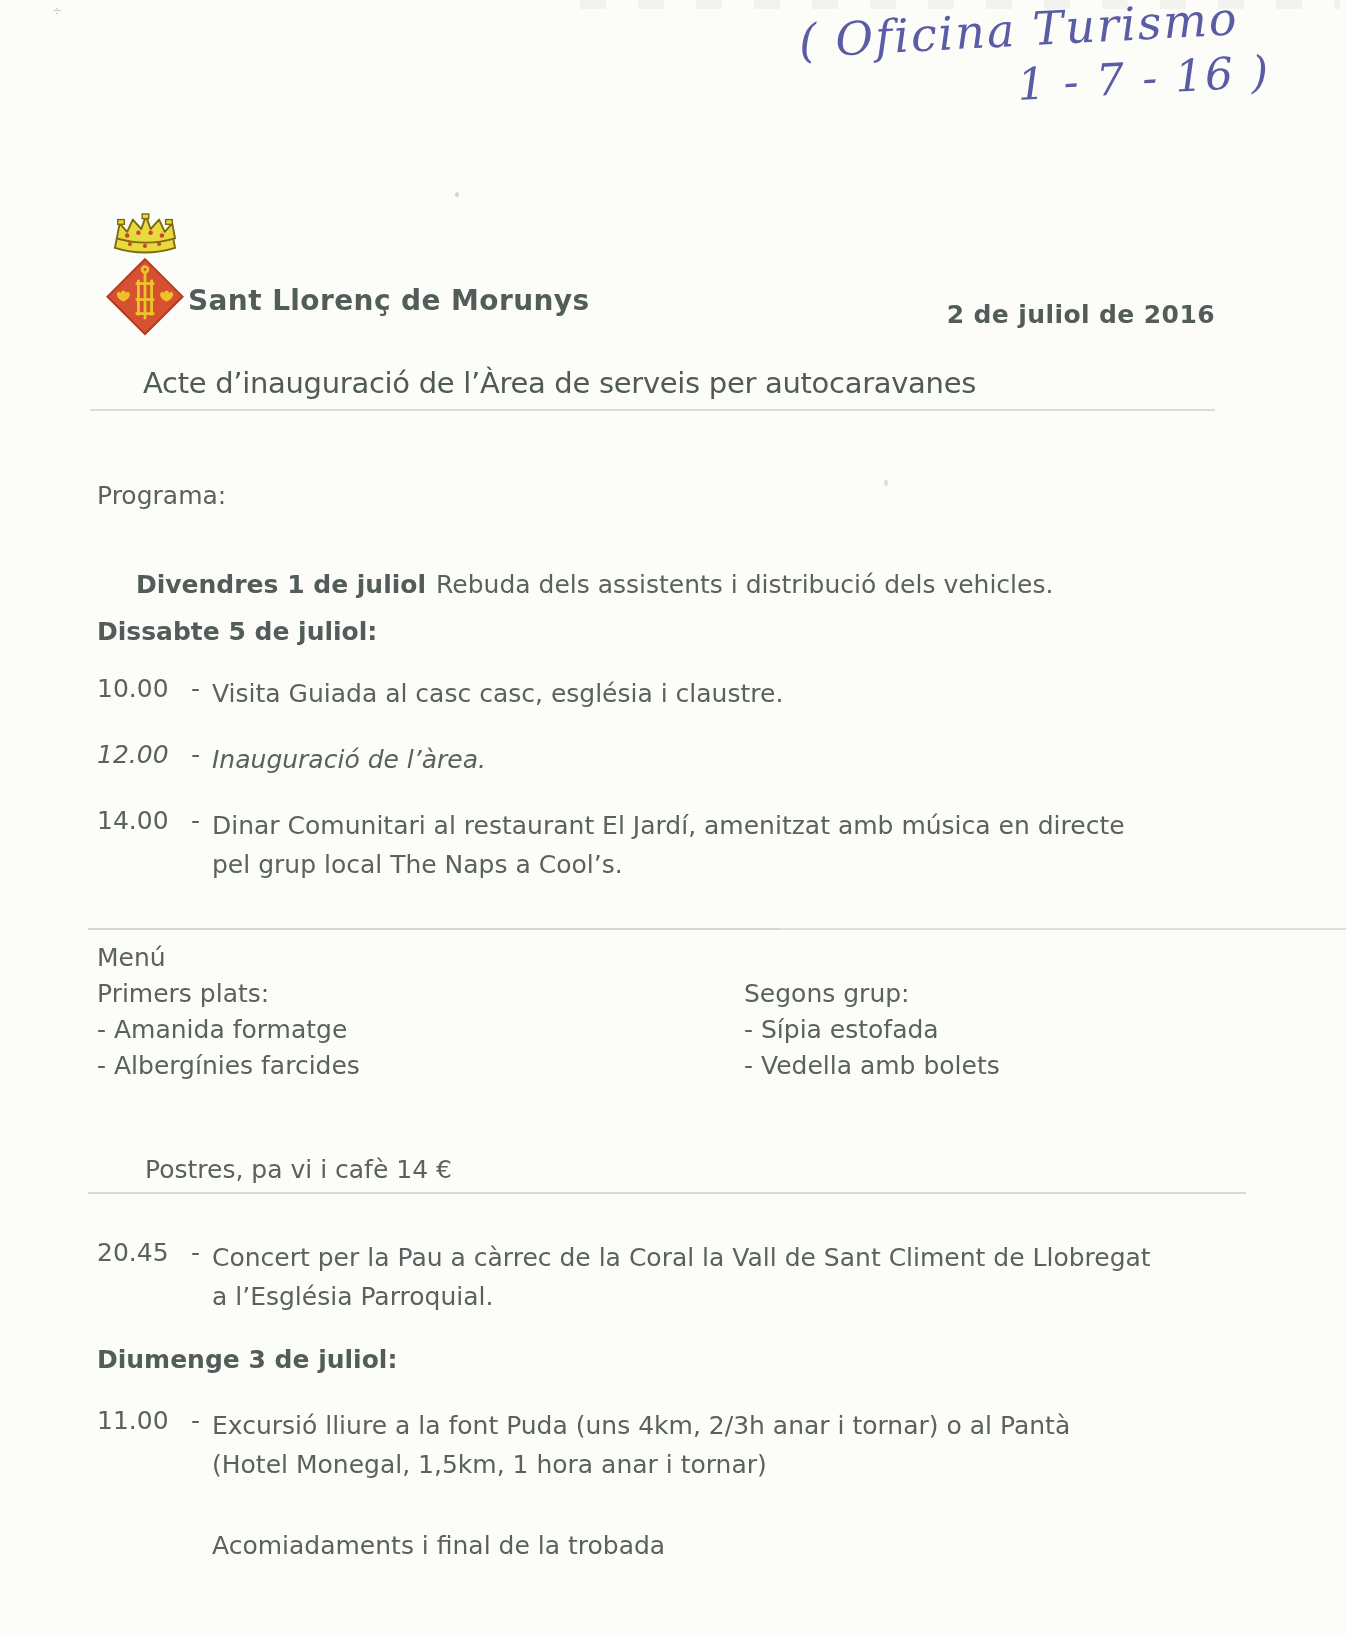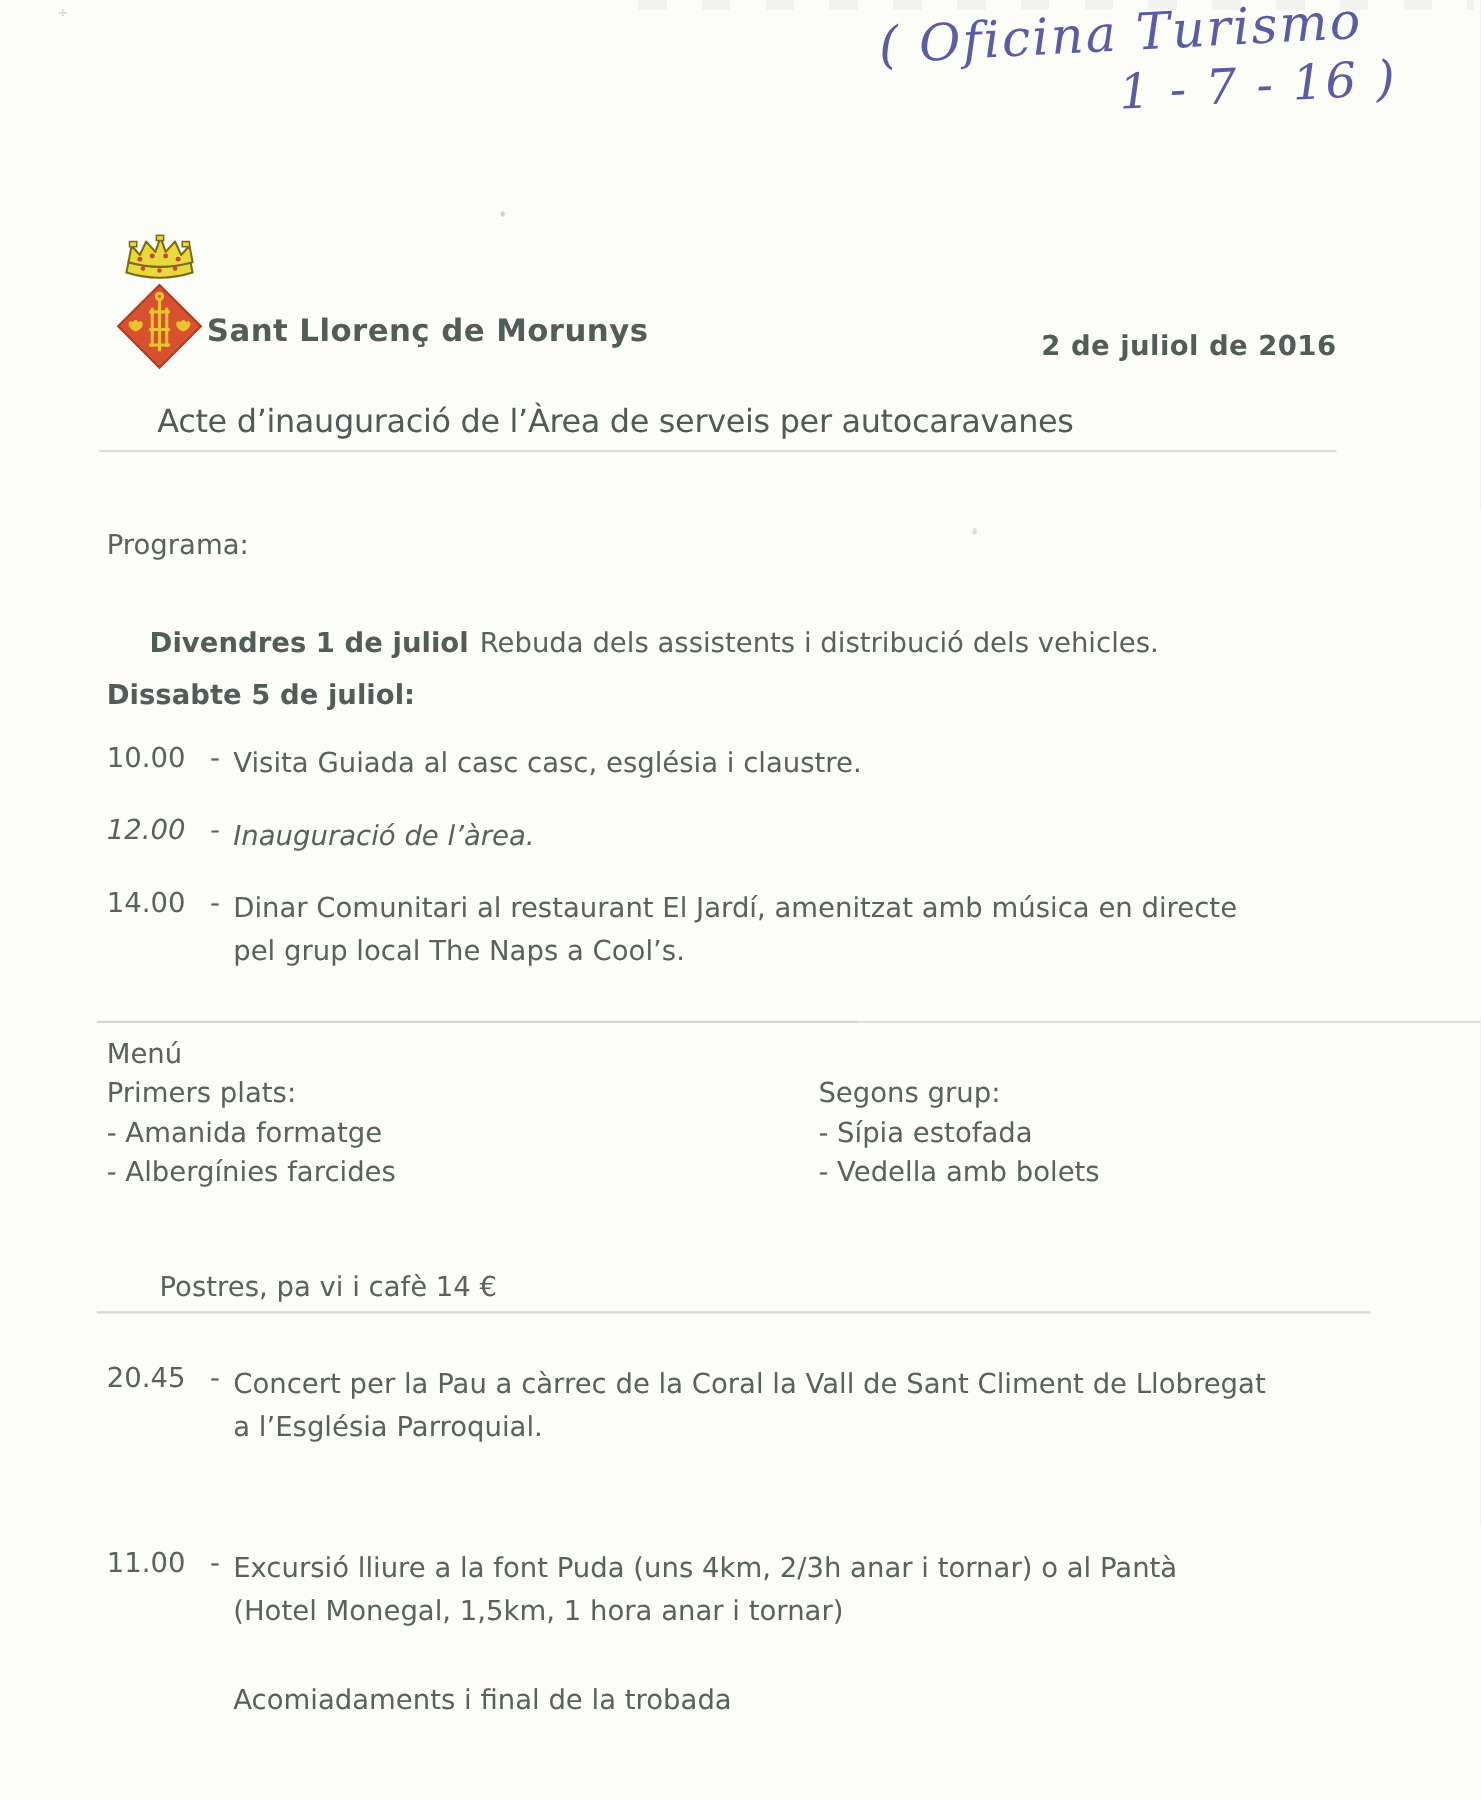--- a/index.html
+++ b/index.html
@@ -208,20 +208,21 @@
 
   <div class="event ev-2045">
     <span class="time">20.45</span>
     <span class="dash">-</span>
     <span class="etext">
       <span class="l1">Concert per la Pau a càrrec de la Coral la Vall de Sant Climent de Llobregat</span>
       <span class="l2">a l’Església Parroquial.</span>
     </span>
   </div>
 
+  <div class="t row-sunday b">Diumenge 3 de juliol:</div>
 
   <div class="event ev-1100">
     <span class="time">11.00</span>
     <span class="dash">-</span>
     <span class="etext">
       <span class="l1">Excursió lliure a la font Puda (uns 4km, 2/3h anar i tornar) o al Pantà</span>
       <span class="l2">(Hotel Monegal, 1,5km, 1 hora anar i tornar)</span>
     </span>
   </div>
 

